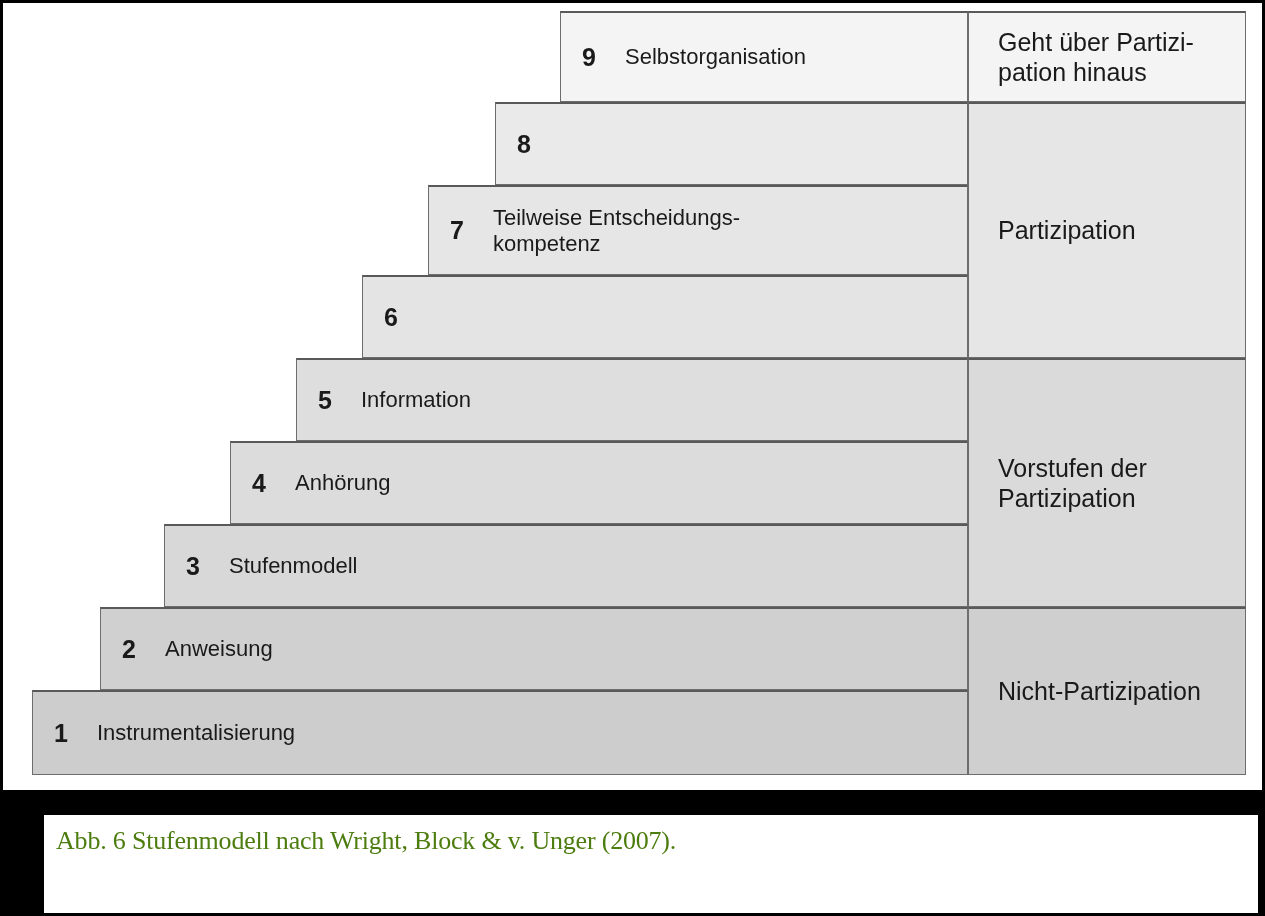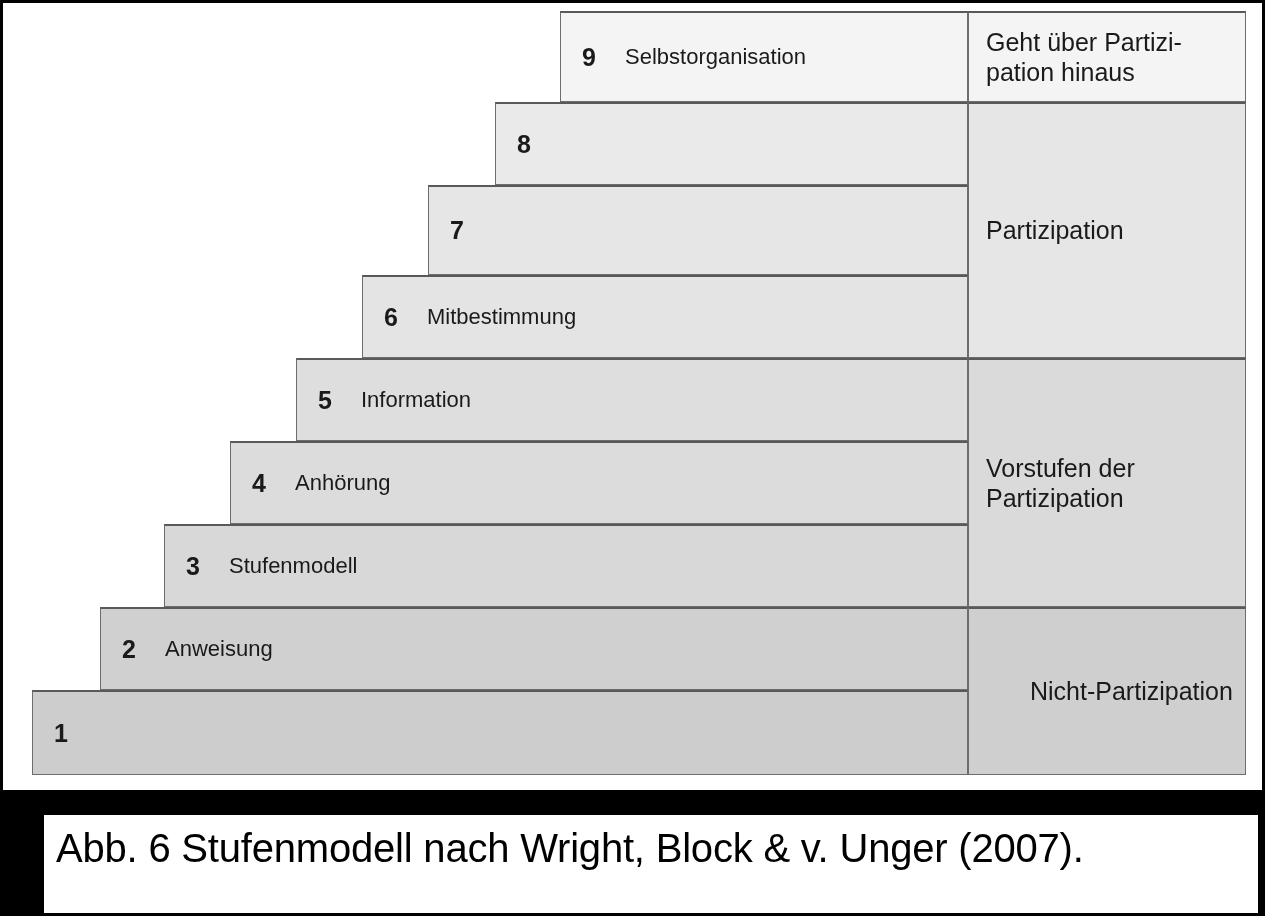--- a/index.html
+++ b/index.html
@@ -73,96 +73,100 @@
     border-top: 2px solid #595959;
     display: flex;
     align-items: center;
     color: #1a1a1a;
   }
   .group-label {
     font-size: 25px;
     line-height: 1.22;
     padding-left: 17px;
     white-space: pre-line;
+    margin-left: 12px;
   }
 
   
   #caption-box {
     position: absolute;
     left: 44px;
     top: 815px;
     width: 1214px;
     height: 98px;
     background: #ffffff;
     box-sizing: border-box;
   }
   #caption-text {
     position: absolute;
     left: 12px;
     top: 11px;
-    font-size: 40px;
-    color: #000000;
+    font-size: 26px;
+    color: #4d7c0f;
     white-space: nowrap;
     letter-spacing: -0.2px;
+    font-family: Liberation Serif, serif;
   }
 </style>
 </head>
 <body>
 
 <div id="root">
 
   <div id="figure-area">
 
     <div id="staircase">
 
     <div class="step" style="left: 557px; top: 8px; width: 408px; height: 91px; background: rgb(244, 244, 244);">
           <div class="step-num">9</div>
           <div class="step-label">Selbstorganisation</div>
         </div>
         <div class="step" style="left: 492px; top: 99px; width: 473px; height: 83px; background: rgb(234, 234, 234);">
           <div class="step-num">8</div>
         </div>
         <div class="step" style="left: 425px; top: 182px; width: 540px; height: 90px; background: rgb(230, 230, 230);">
           <div class="step-num">7</div>
+          <div class="step-label">Teilweise Entscheidungs-
+kompetenz</div>
         </div>
         <div class="step" style="left: 359px; top: 272px; width: 606px; height: 83px; background: rgb(228, 228, 228);">
           <div class="step-num">6</div>
-          <div class="step-label">Mitbestimmung</div>
         </div>
         <div class="step" style="left: 293px; top: 355px; width: 672px; height: 83px; background: rgb(222, 222, 222);">
           <div class="step-num">5</div>
           <div class="step-label">Information</div>
         </div>
         <div class="step" style="left: 227px; top: 438px; width: 738px; height: 83px; background: rgb(220, 220, 220);">
           <div class="step-num">4</div>
           <div class="step-label">Anhörung</div>
         </div>
         <div class="step" style="left: 161px; top: 521px; width: 804px; height: 83px; background: rgb(216, 216, 216);">
           <div class="step-num">3</div>
           <div class="step-label">Stufenmodell</div>
         </div>
         <div class="step" style="left: 97px; top: 604px; width: 868px; height: 83px; background: rgb(208, 208, 208);">
           <div class="step-num">2</div>
           <div class="step-label">Anweisung</div>
         </div>
         <div class="step" style="left: 29px; top: 687px; width: 936px; height: 85px; background: rgb(205, 205, 205);">
           <div class="step-num">1</div>
+          <div class="step-label">Instrumentalisierung</div>
         </div>
         <div class="group-cell" style="left: 965px; top: 8px; width: 278px; height: 91px; background: rgb(244, 244, 244);">
           <div class="group-label">Geht über Partizi-
 pation hinaus</div>
         </div>
         <div class="group-cell" style="left: 965px; top: 99px; width: 278px; height: 256px; background: rgb(230, 230, 230);">
           <div class="group-label">Partizipation</div>
         </div>
         <div class="group-cell" style="left: 965px; top: 355px; width: 278px; height: 249px; background: rgb(218, 218, 218);">
           <div class="group-label">Vorstufen der
 Partizipation</div>
         </div>
-        <div class="group-cell" style="left: 965px; top: 604px; width: 278px; height: 168px; background: rgb(207, 207, 207); padding-left: 44px;">
+        <div class="group-cell" style="left: 965px; top: 604px; width: 278px; height: 168px; background: rgb(207, 207, 207);">
           <div class="group-label">Nicht-Partizipation</div>
         </div>
       </div>
 
   </div>
 
   <div id="caption-box">
     <div id="caption-text">Abb. 6 Stufenmodell nach Wright, Block &amp; v. Unger (2007).</div>
   </div>
 

